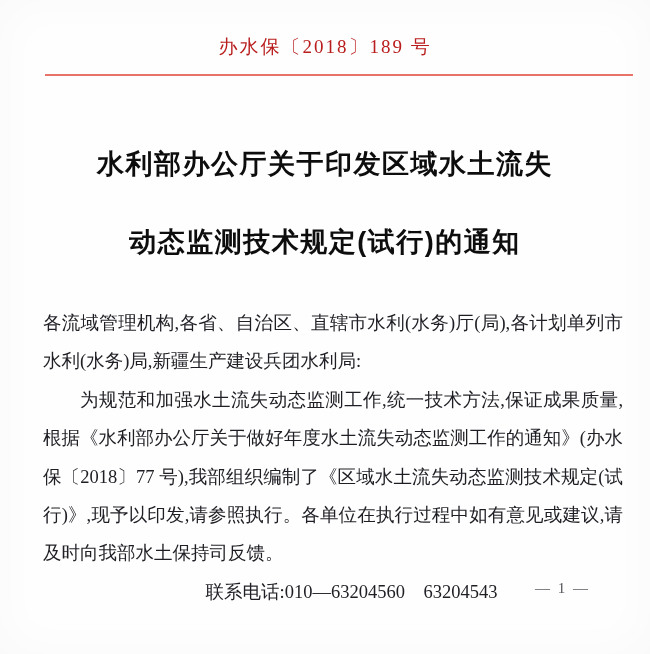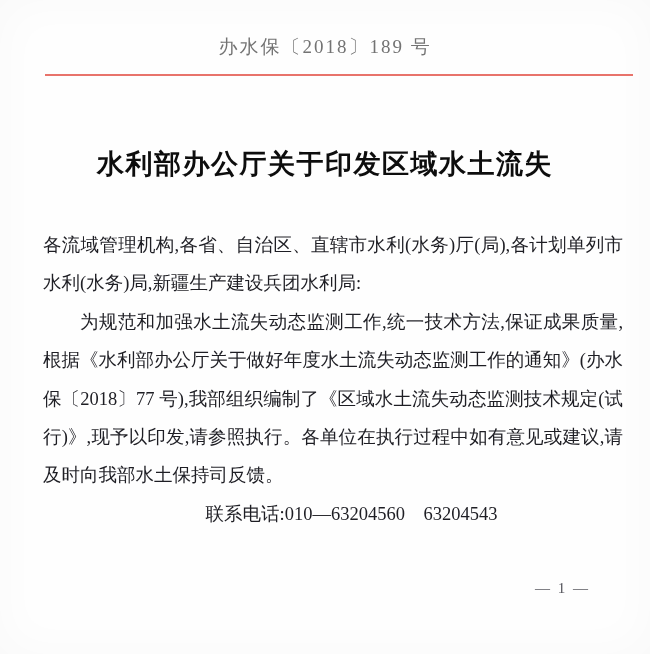--- a/index.html
+++ b/index.html
@@ -15,21 +15,21 @@
     font-family: "Liberation Serif", "DejaVu Serif", serif;
     color: #1f1f26;
   }
   .doc-number {
     padding-top: 35px;
     height: 58px;
     text-align: center;
     font-size: 19px;
     line-height: 23px;
     letter-spacing: 2px;
-    color: #737373;
+    color: #b91c1c;
   }
   .red-rule {
     height: 2px;
     margin: 16px 17px 0 45px;
     background: #e8736b;
   }
   .title {
     margin: 66px 40px 0;
     text-align: center;
     font-family: "Liberation Sans", "DejaVu Sans", sans-serif;
@@ -66,20 +66,21 @@
 <body>
 
 <div class="page">
 
   <div class="doc-number">办水保〔2018〕189 号</div>
 
   <div class="red-rule" style="background: rgb(232, 115, 107);"></div>
 
   <h1 class="title">
     <span class="title-line">水利部办公厅关于印发区域水土流失</span>
+    <span class="title-line">动态监测技术规定(试行)的通知</span>
   </h1>
 
   <div class="body-block">
     <p class="para-addressee">各流域管理机构,各省、自治区、直辖市水利(水务)厅(局),各计划单列市水利(水务)局,新疆生产建设兵团水利局:</p>
     <p class="para-indent">为规范和加强水土流失动态监测工作,统一技术方法,保证成果质量,根据《水利部办公厅关于做好年度水土流失动态监测工作的通知》(办水保〔2018〕77 号),我部组织编制了《区域水土流失动态监测技术规定(试行)》,现予以印发,请参照执行。各单位在执行过程中如有意见或建议,请及时向我部水土保持司反馈。</p>
     <p class="contact-line">
       <span>联系电话:</span><span>010—63204560　63204543</span>
     </p>
   </div>
 

